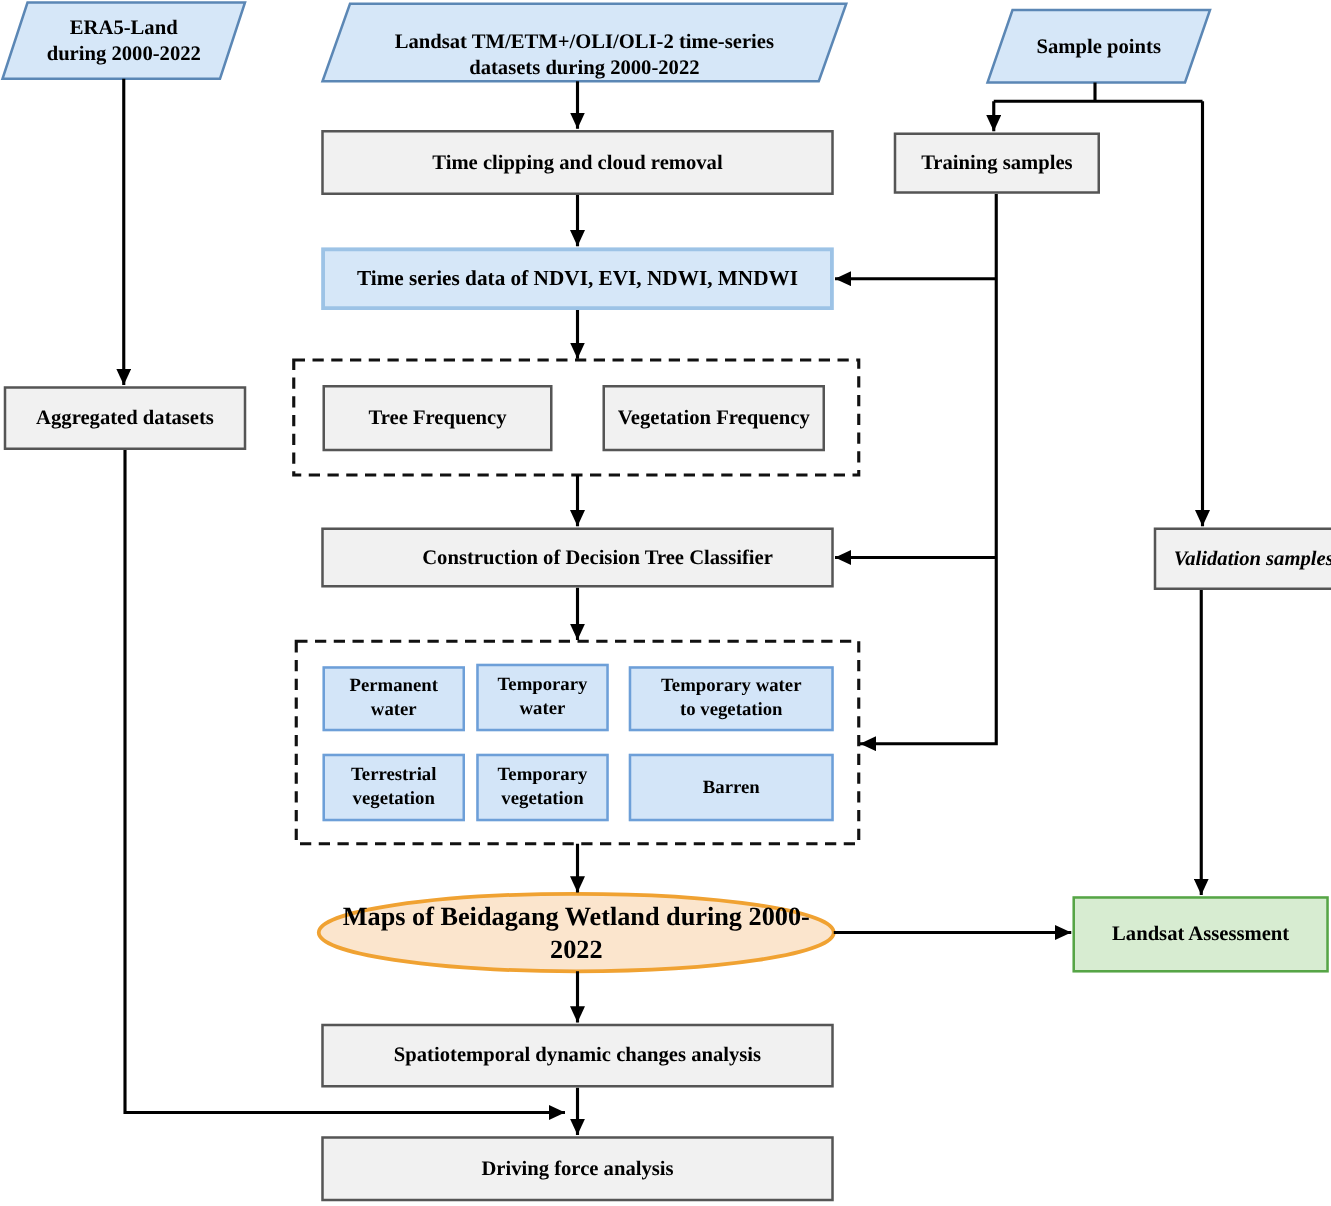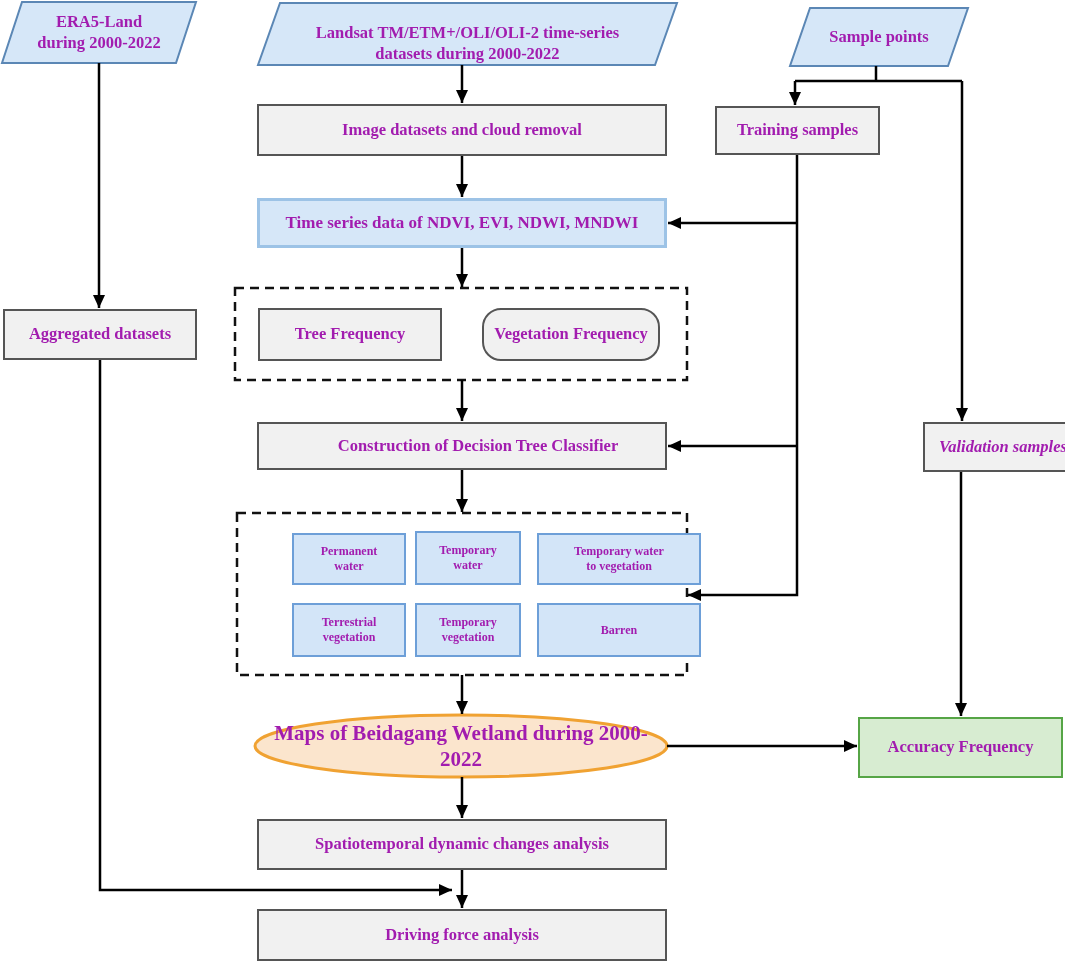--- a/index.html
+++ b/index.html
@@ -3,39 +3,39 @@
 <meta charset="utf-8">
 <style>
   html,body{margin:0;padding:0;background:#ffffff;}
   .canvas{
     position:relative;
     width:1065px;
     height:965px;
     background:#ffffff;
     font-family:"Liberation Serif", serif;
     font-weight:bold;
-    color:#a21caf;
+    color:#000000;
     overflow:hidden;
   }
   .layer{position:absolute;left:0;top:0;z-index:1;}
   .node{
     position:absolute;
     box-sizing:border-box;
     display:flex;
     align-items:center;
     justify-content:center;
     text-align:center;
     white-space:pre-line;
     line-height:1.25;
     font-size:16.5px;
     z-index:2;
   }
   .gray{background:#f1f1f1;border:2px solid #555555;}
   .blue-main{background:#d6e7f8;border:3px solid #9dc3e6;font-size:17px;font-family:Liberation Serif, serif;}
-  .blue-small{background:#d3e5f8;border:2.5px solid #6d9fd8;font-size:12px;margin-left:34px;}
+  .blue-small{background:#d3e5f8;border:2.5px solid #6d9fd8;font-size:15px;}
   .green{background:#d7ecd1;border:2.5px solid #56a546;}
   .overlay{background:transparent;border:none;}
   .ellipse-label{font-size:21px;}
 </style>
 </head>
 <body>
 
 <div class="canvas">
 
   <svg class="layer" width="1065" height="965" viewBox="0 0 1065 965">
@@ -76,42 +76,42 @@
       <path d="M667,746 H857" marker-end="url(#ah)"></path>
     </g>
   </svg>
 
   <div class="node overlay" style="left:2px;top:2px;width:194px;height:61px;">ERA5-Land
 during 2000-2022</div>
   <div class="node overlay" style="left:258px;top:3px;width:419px;height:62px;margin-top:10px;">Landsat TM/ETM+/OLI/OLI-2 time-series
 datasets during 2000-2022</div>
   <div class="node overlay" style="left:790px;top:8px;width:178px;height:58px;">Sample points</div>
 
-  <div class="node gray" style="left:257px;top:104px;width:410px;height:52px;">Image datasets and cloud removal</div>
+  <div class="node gray" style="left:257px;top:104px;width:410px;height:52px;">Time clipping and cloud removal</div>
   <div class="node gray" style="left:715px;top:106px;width:165px;height:49px;">Training samples</div>
   <div class="node blue-main" style="left:257px;top:198px;width:410px;height:50px;">Time series data of NDVI, EVI, NDWI, MNDWI</div>
 
   <div class="node gray" style="left:258px;top:308px;width:184px;height:53px;">Tree Frequency</div>
-  <div class="node gray" style="left:482px;top:308px;width:178px;height:53px;border-radius:19px;">Vegetation Frequency</div>
+  <div class="node gray" style="left:482px;top:308px;width:178px;height:53px;">Vegetation Frequency</div>
 
   <div class="node gray" style="left:257px;top:422px;width:410px;height:48px;padding-left:32px;">Construction of Decision Tree Classifier</div>
   <div class="node gray" style="left:923px;top:422px;width:160px;height:50px;font-style:italic;">Validation samples</div>
   <div class="node gray" style="left:3px;top:309px;width:194px;height:51px;">Aggregated datasets</div>
 
   <div class="node blue-small" style="left:258px;top:533px;width:114px;height:52px;">Permanent
 water</div>
   <div class="node blue-small" style="left:381px;top:531px;width:106px;height:54px;">Temporary
 water</div>
   <div class="node blue-small" style="left:503px;top:533px;width:164px;height:52px;">Temporary water
 to vegetation</div>
   <div class="node blue-small" style="left:258px;top:603px;width:114px;height:54px;">Terrestrial
 vegetation</div>
   <div class="node blue-small" style="left:381px;top:603px;width:106px;height:54px;">Temporary
 vegetation</div>
   <div class="node blue-small" style="left:503px;top:603px;width:164px;height:54px;">Barren</div>
 
   <div class="node overlay ellipse-label" style="left:255px;top:715px;width:412px;height:62px;">Maps of Beidagang Wetland during 2000-2022</div>
 
-  <div class="node green" style="left:858px;top:717px;width:205px;height:61px;">Accuracy Frequency</div>
+  <div class="node green" style="left:858px;top:717px;width:205px;height:61px;">Landsat Assessment</div>
   <div class="node gray" style="left:257px;top:819px;width:410px;height:51px;">Spatiotemporal dynamic changes analysis</div>
   <div class="node gray" style="left:257px;top:909px;width:410px;height:52px;">Driving force analysis</div>
 
 </div>
 
 </body></html>

